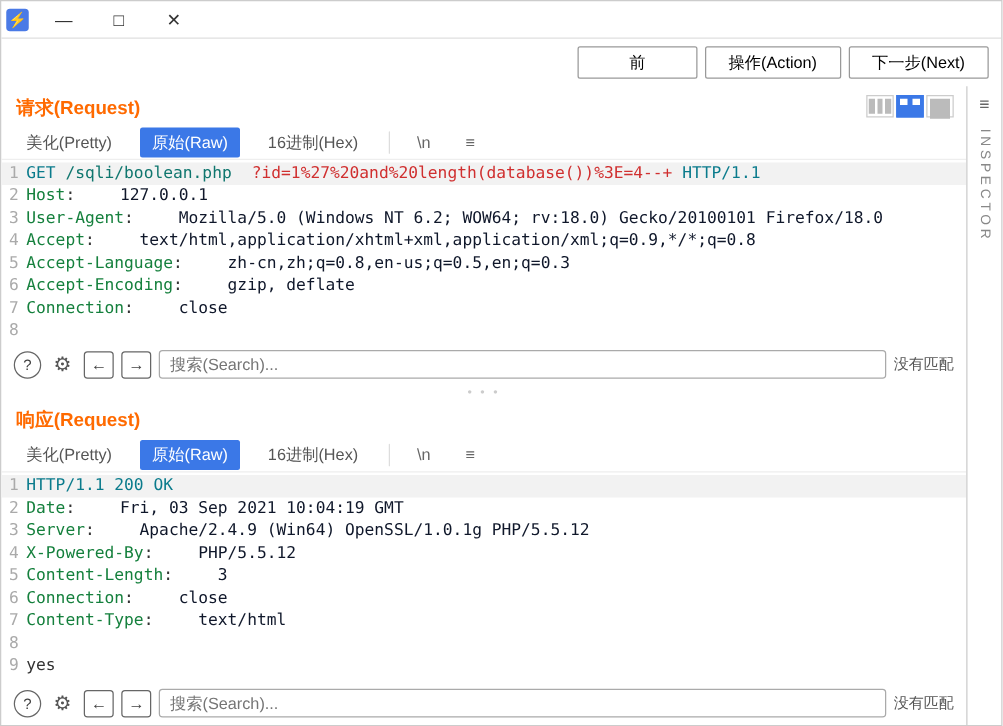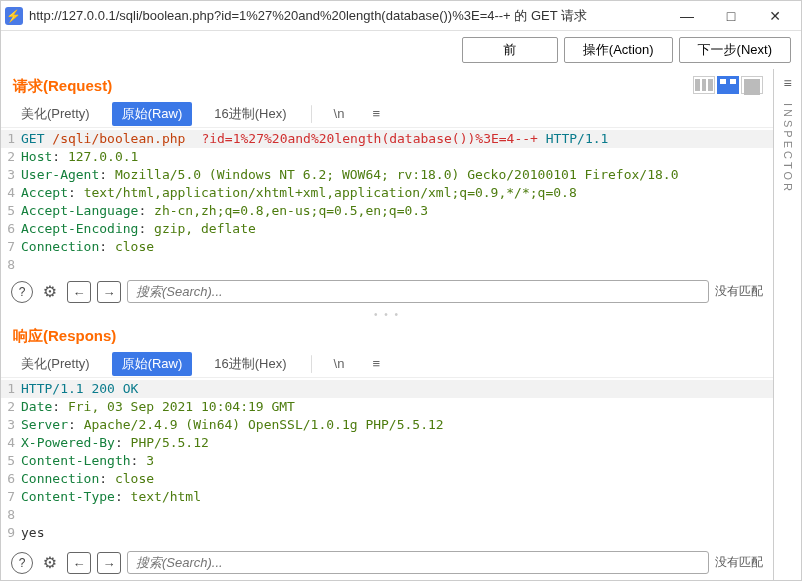--- a/index.html
+++ b/index.html
@@ -21,46 +21,45 @@
 .tab { padding: 3px 10px; font-size: 13px; color: #555; cursor: pointer; border-radius: 2px; }
 .tab.active { background: #3b78e7; color: #fff; }
 .tab.sep { width: 1px; height: 18px; background: #ddd; padding: 0; margin: 0 2px; }
 .tab.iconbtn { padding: 2px 8px; color: #666; }
 .code { font-family: Consolas, monospace; font-size: 13px; line-height: 18px; padding: 2px 0; overflow: auto; white-space: pre; }
 .code-row { display: flex; }
 .gutter { width: 20px; text-align: right; color: #aaa; padding-right: 6px; user-select: none; flex-shrink:0; }
 .cline { flex: 1; }
 .hl-line { background: #f2f2f2; }
 .k-method { color: #0a7b8c; }
-.k-path { color: #c2410c; }
+.k-path { color: #0f766e; }
 .k-query { color: #d02f2f; margin-left: 16px; }
 .k-ver { color: #0a7b8c; }
 .k-hdr { color: #15803d; }
-.k-val { color: #4d7c0f; }
+.k-val { color: #0f172a; margin-left: 28px; }
 .searchbar { display: flex; align-items: center; gap: 6px; padding: 4px 10px 6px; }
 .circ { width: 22px; height: 22px; border: 1.5px solid #666; border-radius: 50%; display: flex; align-items: center; justify-content: center; font-size: 12px; cursor: pointer; color: #444; flex-shrink:0; }
 .gear { width: 22px; height: 22px; display: flex; align-items: center; justify-content: center; font-size: 16px; color: #555; cursor: pointer; flex-shrink:0; }
 .sq { width: 24px; height: 22px; border: 1.5px solid #666; border-radius: 3px; display: flex; align-items: center; justify-content: center; font-size: 13px; cursor: pointer; color: #444; flex-shrink:0; }
-.search-input { flex: 1; border: 1px solid #aaa; border-radius: 3px; padding: 3px 8px; font-size: 13px; font-style: italic; color: #888; }
+.search-input { flex: 1; border: 1px solid #aaa; border-radius: 3px; padding: 3px 8px; font-size: 13px; color: #888; }
 .nomatch { font-size: 12px; color: #555; flex-shrink:0; }
 .divider-dots { height: 10px; display: flex; align-items: center; justify-content: center; color: #ccc; font-size: 10px; letter-spacing: 2px; }
 .view-toggles { margin-left: auto; display: flex; gap: 2px; }
 .vt { width: 22px; height: 18px; border: 1px solid #ccc; display: flex; cursor:pointer; }
 .vt.active { border-color: #3b78e7; background:#3b78e7; }
 .vt .bar { background: #bbb; }
 .vt.active .bar { background: #fff; }
 .req-block { flex: 0 0 auto; display:flex; flex-direction:column; }
 .res-block { flex: 1 1 auto; display:flex; flex-direction:column; min-height:0; }
 </style>
 </head>
 <body>
 
 <div class="titlebar">
   <div class="titlebar-icon">⚡</div>
-  <div class="titlebar-text">http://127.0.0.1/sqli/boolean.php?id=1%27%20and%20length(database())%3E=4--+ 的 GET 请求</div>
   <div class="win-btns">
     <div class="win-btn">―</div>
     <div class="win-btn">□</div>
     <div class="win-btn">✕</div>
   </div>
 </div>
 
 <div class="toolbar">
   <button class="tb-btn">前</button>
   <button class="tb-btn">操作(Action)</button>
@@ -103,21 +102,21 @@
         <div class="sq">←</div>
         <div class="sq">→</div>
         <input class="search-input" placeholder="搜索(Search)..." style="">
         <div class="nomatch">没有匹配</div>
       </div>
     </div>
 
     <div class="divider-dots">• • •</div>
 
     <div class="res-block">
-      <div class="section-title">响应(Respons)</div>
+      <div class="section-title">响应(Request)</div>
       <div class="tabs">
         <div class="tab">美化(Pretty)</div>
         <div class="tab active">原始(Raw)</div>
         <div class="tab">16进制(Hex)</div>
         <div class="tab sep"></div>
         <div class="tab iconbtn">\n</div>
         <div class="tab iconbtn">≡</div>
       </div>
       <div class="code" id="res-code" style="flex:1;"><div class="code-row hl-line"><div class="gutter">1</div><div class="cline"><span class="k-ver">HTTP/1.1 200 OK</span></div></div><div class="code-row"><div class="gutter">2</div><div class="cline"><span class="k-hdr">Date</span>: <span class="k-val">Fri, 03 Sep 2021 10:04:19 GMT</span></div></div><div class="code-row"><div class="gutter">3</div><div class="cline"><span class="k-hdr">Server</span>: <span class="k-val">Apache/2.4.9 (Win64) OpenSSL/1.0.1g PHP/5.5.12</span></div></div><div class="code-row"><div class="gutter">4</div><div class="cline"><span class="k-hdr">X-Powered-By</span>: <span class="k-val">PHP/5.5.12</span></div></div><div class="code-row"><div class="gutter">5</div><div class="cline"><span class="k-hdr">Content-Length</span>: <span class="k-val">3</span></div></div><div class="code-row"><div class="gutter">6</div><div class="cline"><span class="k-hdr">Connection</span>: <span class="k-val">close</span></div></div><div class="code-row"><div class="gutter">7</div><div class="cline"><span class="k-hdr">Content-Type</span>: <span class="k-val">text/html</span></div></div><div class="code-row"><div class="gutter">8</div><div class="cline"></div></div><div class="code-row"><div class="gutter">9</div><div class="cline">yes</div></div></div>
       <div class="searchbar">

